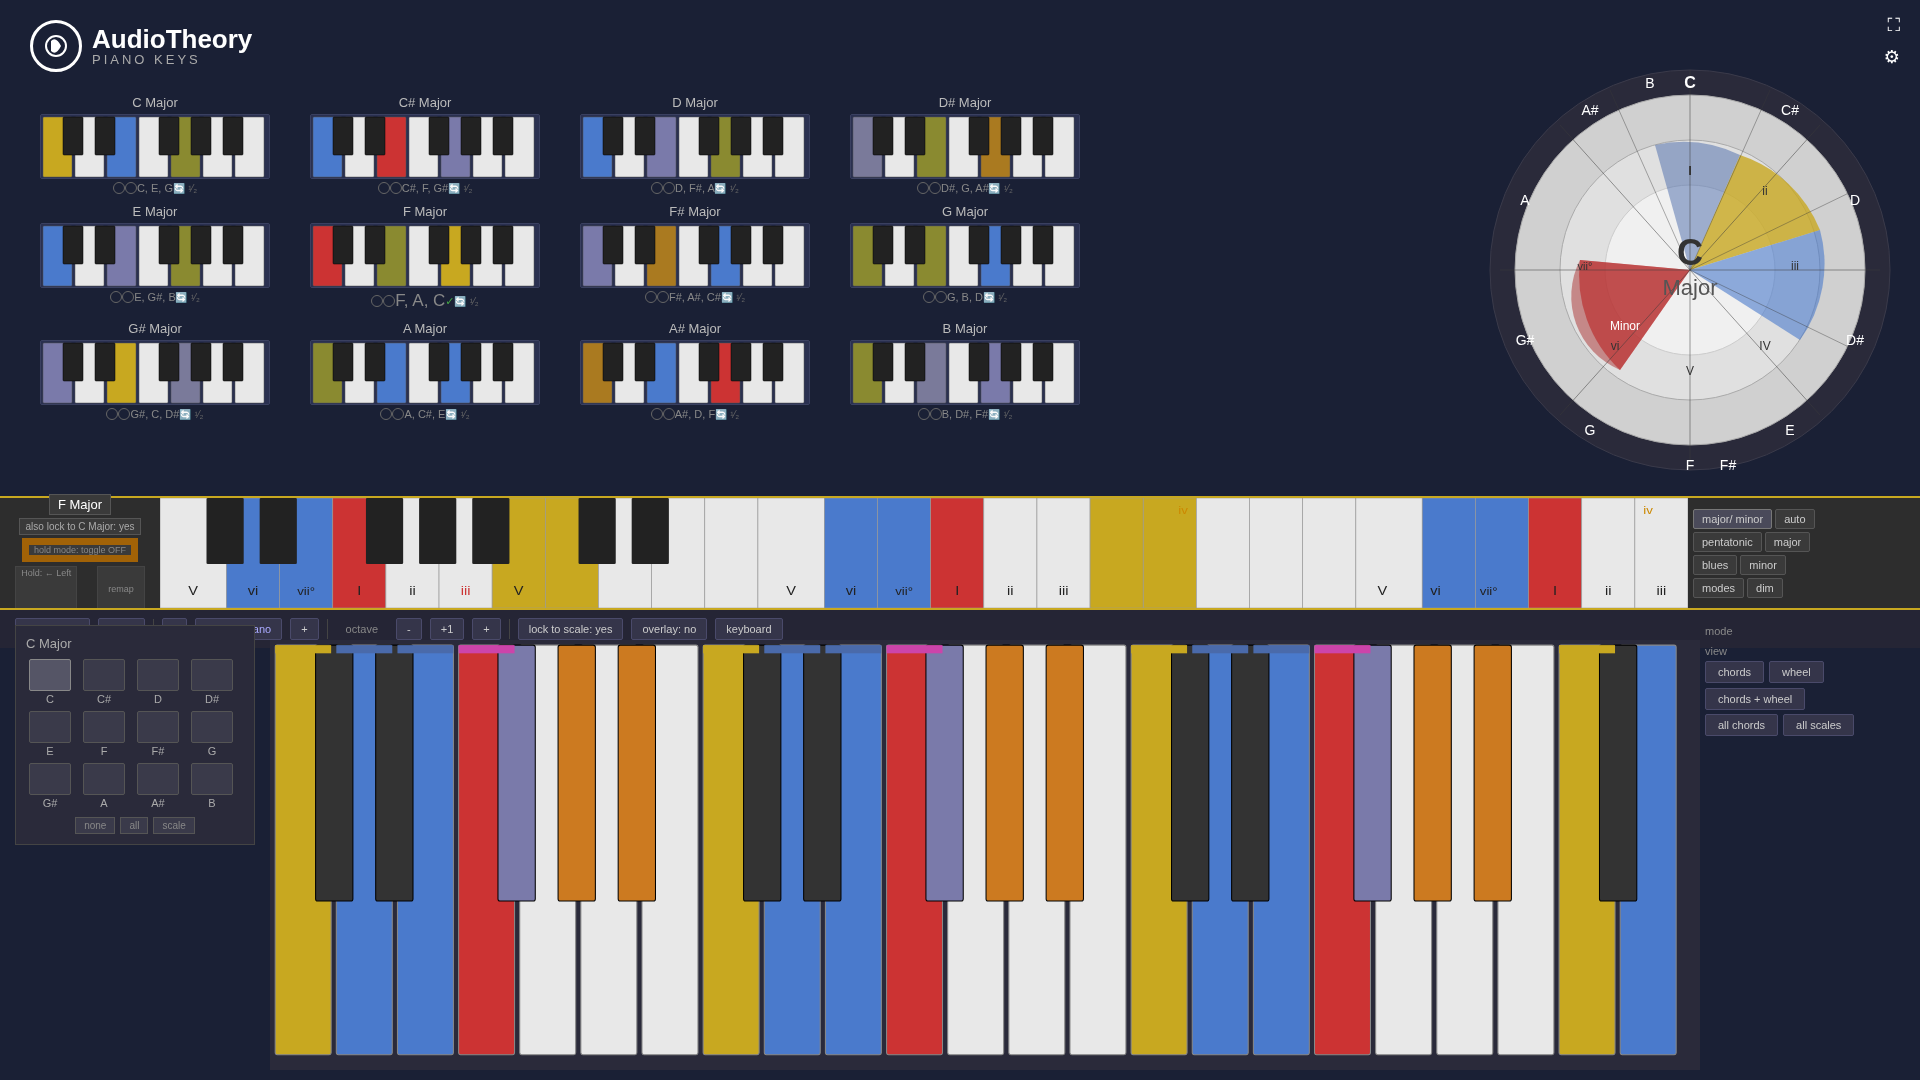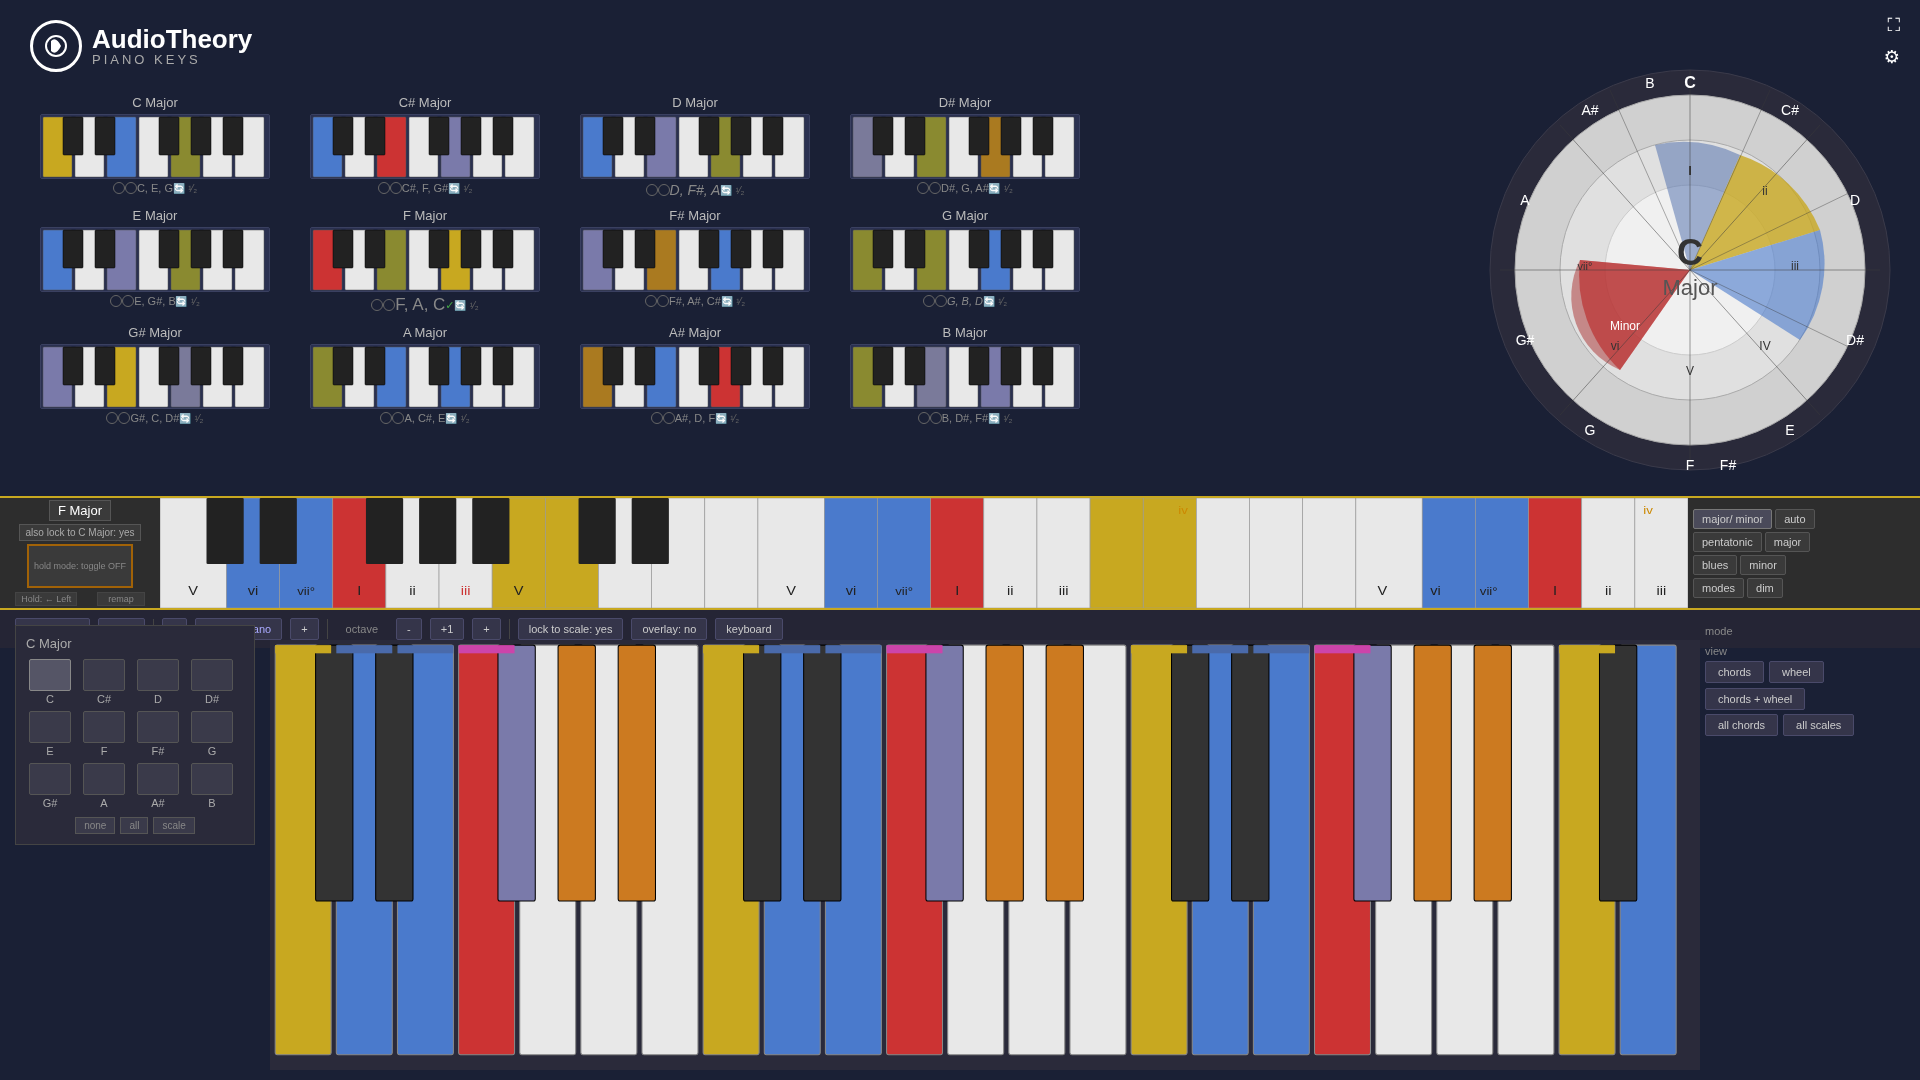--- a/index.html
+++ b/index.html
@@ -154,30 +154,30 @@
       color: #aaa;
       background: #3a3a3a;
       border: 1px solid #555;
       padding: 2px 6px;
       margin-bottom: 3px;
     }
     .hold-mode {
       font-size: 9px;
       color: #888;
       background: #3a3a3a;
-      border: 2px solid #a16207;
-      padding: 15px 5px;
+      border: 7px solid #a16207;
+      padding: 0 5px;
       margin-bottom: 2px;
     }
     .remap-btn {
       font-size: 9px;
       color: #888;
       background: #3a3a3a;
       border: 1px solid #444;
-      padding: 1px 10px;
+      padding: 17px 10px;
     }
 
     .strip-piano-area {
       flex: 1;
       height: 100%;
       position: relative;
       overflow: hidden;
     }
 
     .strip-mode-panel {
@@ -415,21 +415,21 @@
 
       <rect x="22" y="2" width="20" height="38" fill="#222" stroke="#000" stroke-width="0.5" rx="1"></rect>
       <rect x="54" y="2" width="20" height="38" fill="#222" stroke="#000" stroke-width="0.5" rx="1"></rect>
       <rect x="118" y="2" width="20" height="38" fill="#222" stroke="#000" stroke-width="0.5" rx="1"></rect>
       <rect x="150" y="2" width="20" height="38" fill="#222" stroke="#000" stroke-width="0.5" rx="1"></rect>
       <rect x="182" y="2" width="20" height="38" fill="#222" stroke="#000" stroke-width="0.5" rx="1"></rect>
     </svg></div>
       <div class="chord-info">
       <div class="play-btn"></div>
       <div class="loop-btn"></div>
-      <span style="color:#888;font-size:14px;font-style:italic;">D, F#, A</span>
+      <span style="color:#888;font-size:11px;">D, F#, A</span>
 
       <span style="color:#666;font-size:10px;">🔄 ¹⁄₂</span>
     </div>
     </div>
     <div class="chord-card">
       <div class="chord-title">D# Major</div>
       <div class="piano-mini"><svg width="230" height="65" viewBox="0 0 230 65">
       <rect width="230" height="65" fill="#2a3050"></rect>
 
       <rect x="2" y="2" width="29" height="60" fill="#7a7a9a" stroke="#555" stroke-width="0.5" rx="1"></rect>
@@ -550,21 +550,21 @@
 
       <rect x="22" y="2" width="20" height="38" fill="#222" stroke="#000" stroke-width="0.5" rx="1"></rect>
       <rect x="54" y="2" width="20" height="38" fill="#222" stroke="#000" stroke-width="0.5" rx="1"></rect>
       <rect x="118" y="2" width="20" height="38" fill="#222" stroke="#000" stroke-width="0.5" rx="1"></rect>
       <rect x="150" y="2" width="20" height="38" fill="#222" stroke="#000" stroke-width="0.5" rx="1"></rect>
       <rect x="182" y="2" width="20" height="38" fill="#222" stroke="#000" stroke-width="0.5" rx="1"></rect>
     </svg></div>
       <div class="chord-info">
       <div class="play-btn"></div>
       <div class="loop-btn"></div>
-      <span style="color:#888;font-size:11px;font-style:italic;">G, B, D</span>
+      <span style="color:#888;font-size:11px;">G, B, D</span>
 
       <span style="color:#666;font-size:10px;">🔄 ¹⁄₂</span>
     </div>
     </div>
     <div class="chord-card">
       <div class="chord-title">G# Major</div>
       <div class="piano-mini"><svg width="230" height="65" viewBox="0 0 230 65">
       <rect width="230" height="65" fill="#2a3050"></rect>
 
       <rect x="2" y="2" width="29" height="60" fill="#7a7aaa" stroke="#555" stroke-width="0.5" rx="1"></rect>

